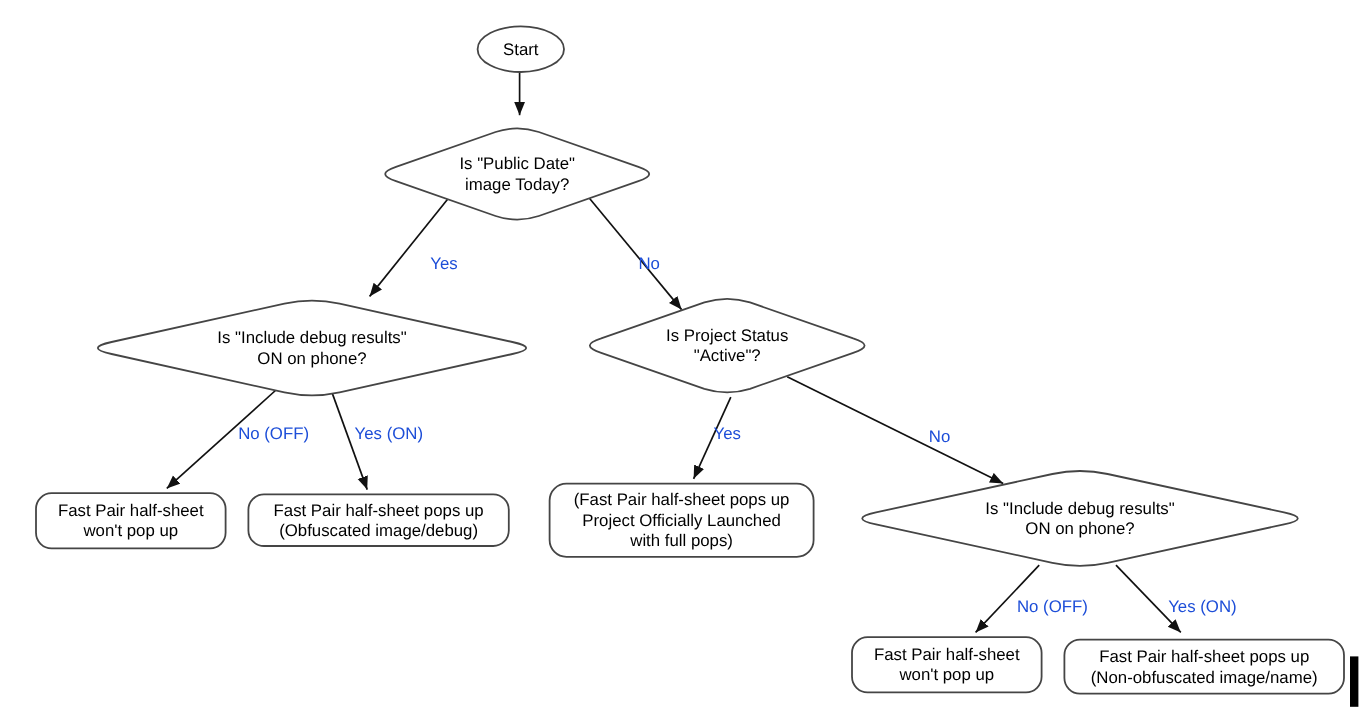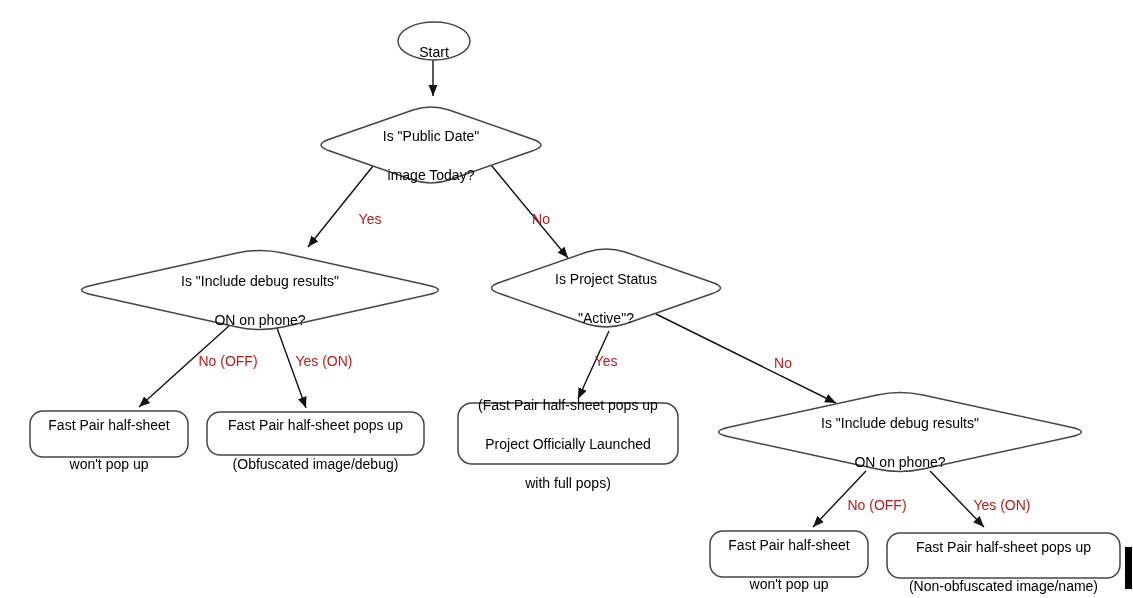--- a/index.html
+++ b/index.html
@@ -28,27 +28,26 @@
     justify-content: center;
     text-align: center;
     font-size: 14px;
     line-height: 17px;
     color: #000000;
     pointer-events: none;
   }
   .node-label .line {
     display: block;
     white-space: nowrap;
-    margin-top: 22px;
   }
   .edge-label {
     position: absolute;
     transform: translate(-50%, -50%);
     font-size: 14px;
-    color: #b91c1c;
+    color: #1d4ed8;
     white-space: nowrap;
     pointer-events: none;
   }
   .cursor-bar {
     position: absolute;
     left: 1125px;
     top: 547px;
     width: 7px;
     height: 42px;
     background: #000000;

